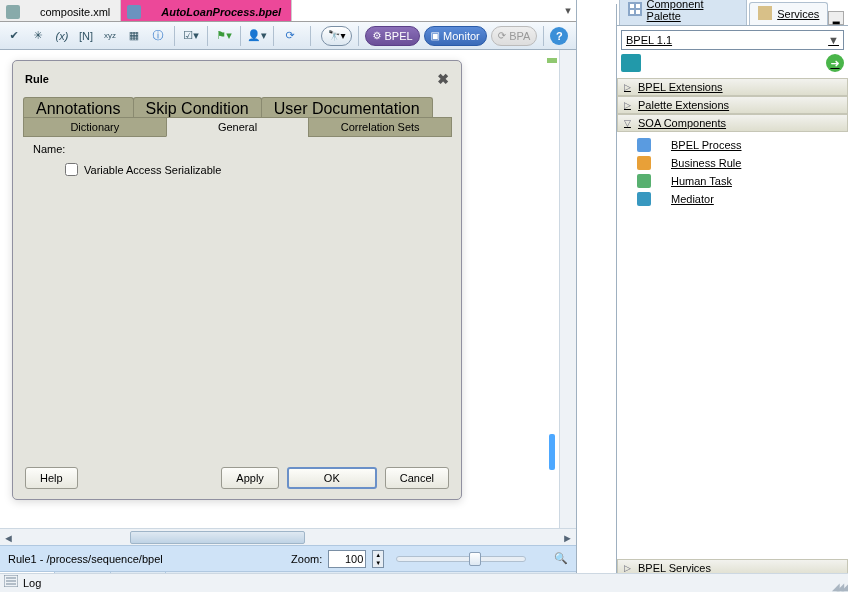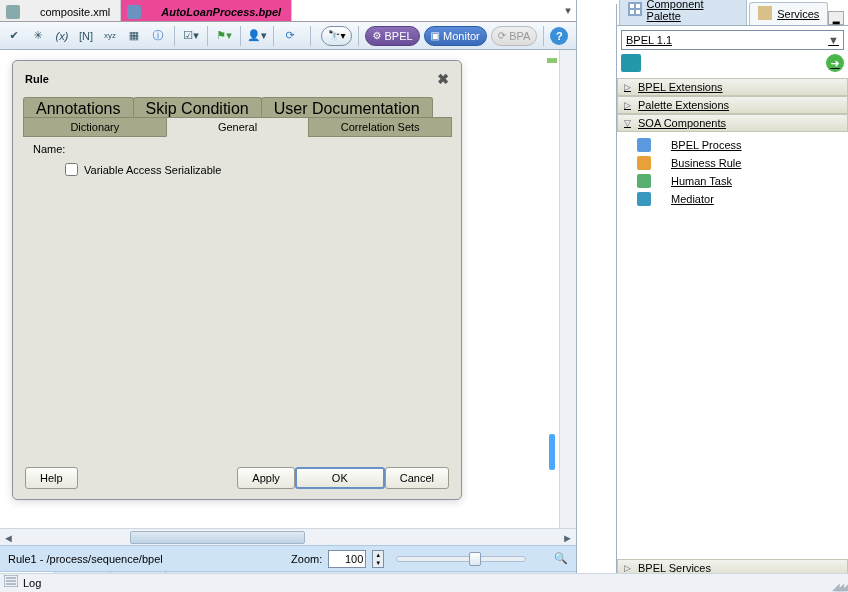--- a/index.html
+++ b/index.html
@@ -34,21 +34,21 @@
   .sub-tabs2{display:flex;height:20px;margin:0 10px;gap:0;align-items:flex-end;}
   .subtab{padding:2px 12px;background:#a8a88a;border:1px solid #8a8a70;border-bottom:none;border-top-left-radius:3px;border-top-right-radius:3px;font-size:16px;cursor:pointer;margin-right:-1px;}
   .subtab2{flex:1;text-align:center;padding:3px 0;background:#a8a88a;border:1px solid #8a8a70;font-size:11px;cursor:pointer;margin-right:-1px;}
   .subtab2.active{background:#e4e4dd;border-bottom-color:#e4e4dd;font-weight:normal;}
   .dlg-body{margin:6px 20px;height:310px;}
   .form-row{display:flex;align-items:center;gap:6px;margin-bottom:8px;}
   .form-row label{min-width:40px;}
   .form-row input[type=checkbox]{margin-left:32px;}
   .name-input{background:#fff;}
   .name-val-sel{background:#316ac5;color:#fff;padding:0 1px;}
-  .dlg-buttons{position:absolute;left:12px;right:12px;bottom:10px;display:flex;gap:0;align-items:center;}
+  .dlg-buttons{position:absolute;left:12px;right:12px;bottom:10px;display:flex;gap:8px;align-items:center;}
   .btn{height:22px;padding:0 14px;border:1px solid #9a9a90;background:linear-gradient(#fdfdfa,#e8e8df);border-radius:3px;cursor:pointer;font-size:11px;}
   .btn.default{border:2px solid #6a90c8;padding:0 35px;}
   .dlg-buttons .spacer{flex:1;}
   
   
   .canvas-scroll{position:absolute;right:0;top:0;width:17px;height:100%;background:#eef2f6;border-left:1px solid #cdd8e2;}
   .canvas-marker{position:absolute;right:18px;width:12px;height:420px;top:4px;}
   .marker-sat{position:absolute;width:10px;height:5px;background:#90c870;left:1px;}
   .marker-blue{position:absolute;width:6px;height:36px;background:#4da8ff;left:3px;top:380px;border-radius:2px;}
   

